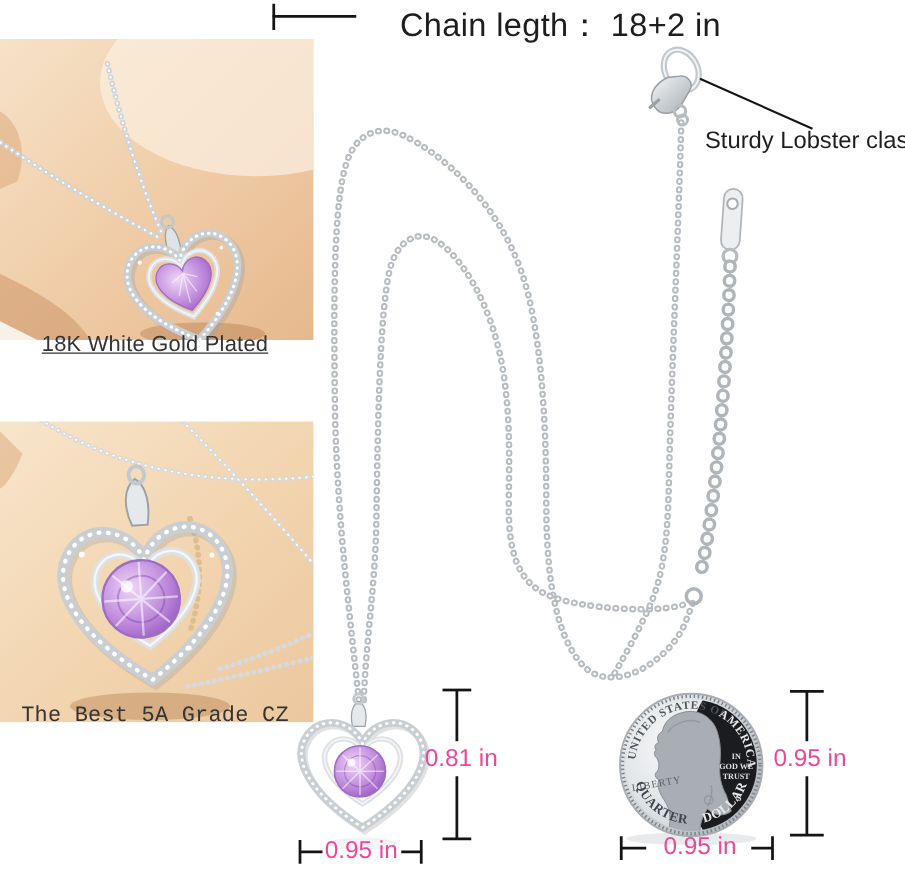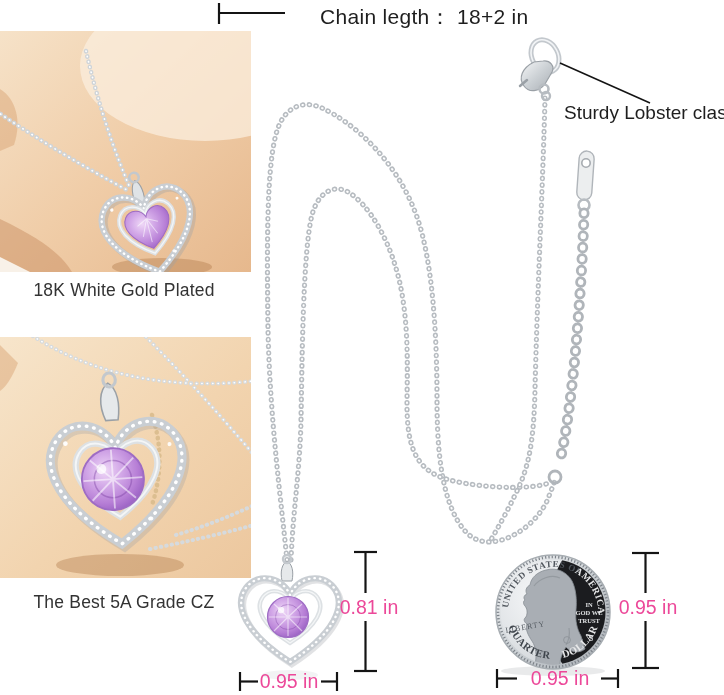--- a/index.html
+++ b/index.html
@@ -5,21 +5,21 @@
   html,body{margin:0;padding:0;background:#ffffff;}
   .canvas{
     position:relative;width:724px;height:695px;background:#ffffff;overflow:hidden;
     font-family:"Liberation Sans","DejaVu Sans",sans-serif;color:#1c1c1c;
   }
   .photo{position:absolute;left:0;width:251px;overflow:hidden;}
   .photo svg{display:block;}
   .caption{position:absolute;left:0;width:248px;text-align:center;color:#333;
     font-size:17.5px;line-height:26px;letter-spacing:.2px;}
   .label{position:absolute;font-size:19px;color:#1e1e1e;white-space:nowrap;}
-  .title{position:absolute;font-size:21px;color:#1e1e1e;letter-spacing:.3px;white-space:nowrap;}
+  .title{position:absolute;font-size:26px;color:#1e1e1e;letter-spacing:.3px;white-space:nowrap;}
   .dim{position:absolute;transform:translate(-50%,-50%);font-size:19.5px;color:#ec4899;white-space:nowrap;}
   svg{position:absolute;top:0;left:0;}
   .overlay{pointer-events:none;}
 </style>
 </head>
 <body>
 
 <div class="canvas">
 
   <div class="photo" style="top:31px;height:241px;">
@@ -65,21 +65,21 @@
           <path d="M 0,-24 C -6,-40 -27,-46 -38,-31 C -50,-14 -38,12 0,38 C 38,12 50,-14 38,-31 C 27,-46 6,-40 0,-24 Z" fill="url(#purple1)" stroke="#9e6cc4" stroke-width="2"></path>
           <path d="M 0,-20 L -20,-10 M 0,-20 L 20,-10 M 0,-20 L 0,26 M 0,-20 L -14,12 M 0,-20 L 14,12" stroke="rgba(255,255,255,0.55)" stroke-width="2" fill="none"></path>
         </g>
         <circle cx="-30" cy="-30" r="1.6" fill="#ffffff" opacity="0.95"></circle>
         <circle cx="33" cy="-26" r="1.4" fill="#ffffff" opacity="0.9"></circle>
         <circle cx="18" cy="22" r="1.4" fill="#ffffff" opacity="0.9"></circle>
       </g>
     </svg>
   </div>
 
-  <div class="caption" style="top:277px;">
+  <div class="caption" style="top:262px;text-decoration:underline;">
     <div>18K White Gold Plated</div>
   </div>
 
   <div class="photo" style="top:337px;height:241px;">
     <svg width="251" height="241" viewBox="0 0 251 241">
       <defs>
         <linearGradient id="skin2" x1="0" y1="0" x2="1" y2="1">
           <stop offset="0" stop-color="#f7e5cb"></stop>
             <stop offset="0.55" stop-color="#f2d4af"></stop>
             <stop offset="1" stop-color="#ecc79e"></stop>
@@ -121,21 +121,21 @@
           <path d="M -3,-4 L -3,-23 M -3,-4 L 11,-17 M -3,-4 L 16,-4 M -3,-4 L 11,9 M -3,-4 L -3,15 M -3,-4 L -17,9 M -3,-4 L -22,-4 M -3,-4 L -17,-17" stroke="rgba(255,255,255,0.55)" stroke-width="1.2" fill="none"></path>
           <circle cx="-10" cy="-11" r="3.2" fill="#ffffff" opacity="0.75"></circle>
         </g>
         <circle cx="-32" cy="-29" r="1.5" fill="#ffffff" opacity="0.95"></circle>
         <circle cx="35" cy="-24" r="1.3" fill="#ffffff" opacity="0.9"></circle>
         <circle cx="20" cy="23" r="1.3" fill="#ffffff" opacity="0.9"></circle>
       </g>
     </svg>
   </div>
 
-  <div class="caption" style="top:589px;">
+  <div class="caption" style="top:560px;font-family:Liberation Mono, monospace;">
     <div>The Best 5A Grade CZ</div>
   </div>
 
   <svg class="overlay" width="724" height="695" viewBox="0 0 724 695">
     <defs>
       <radialGradient id="coinFace" cx="0.4" cy="0.35" r="0.85">
         <stop offset="0" stop-color="#f7f8f9"></stop>
           <stop offset="0.55" stop-color="#e2e5e8"></stop>
         <stop offset="0.85" stop-color="#cfd3d7"></stop>
           <stop offset="1" stop-color="#bfc4c8"></stop>

